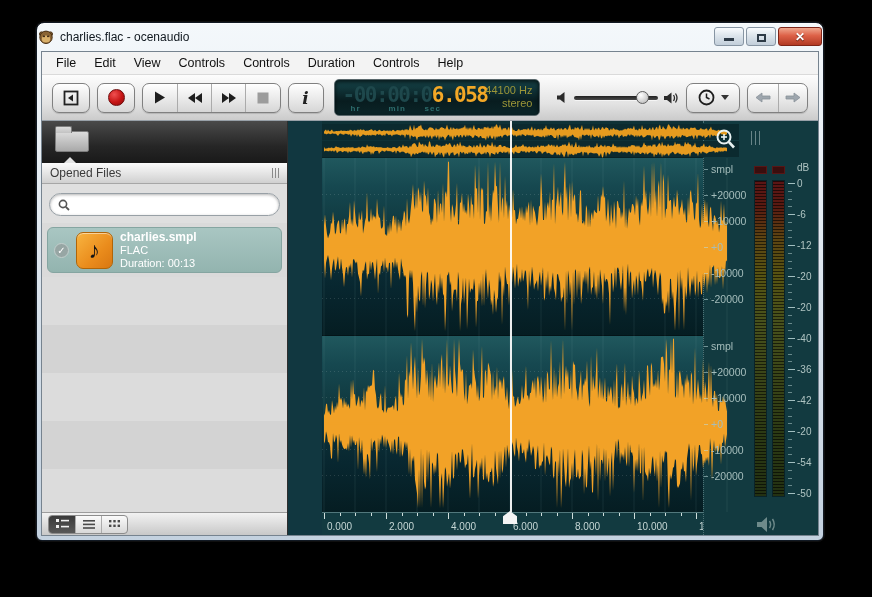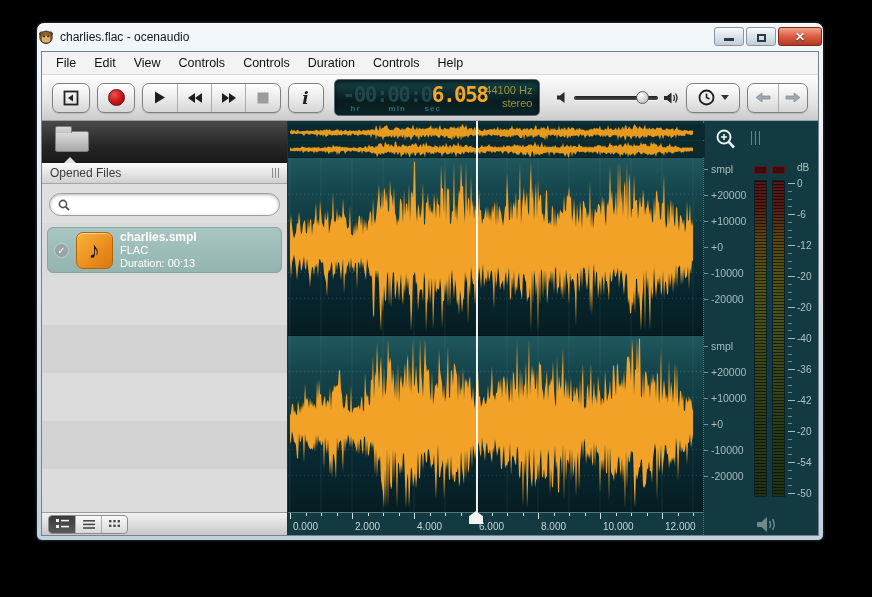--- a/index.html
+++ b/index.html
@@ -96,21 +96,21 @@
   .sb-bottom { height:23px; background:linear-gradient(#F2F2F2,#C8C8C8); border-top:1px solid #9C9C9C;
     display:flex; align-items:center; padding:0 6px; }
   .seg { display:flex; border:1px solid #8C8C8C; border-radius:4px; overflow:hidden;
     background:linear-gradient(#FAFAFA,#D8D8D8); }
   .sbtn { width:26px; height:17px; display:flex; align-items:center; justify-content:center; border-left:1px solid #ABABAB; }
   .sbtn:first-child { border-left:none; }
   .sbtn.active { background:linear-gradient(#3A3A3A,#585858); }
 
   
   .wavepanel { flex:1; display:flex; background:#113740; min-width:0; }
-  .wave-col { width:417px; display:flex; flex-direction:column; position:relative; }
+  .wave-col { width:417px; display:flex; flex-direction:column; position:relative;margin-left:34px; }
   .overview { height:37px; position:relative; background:#0E3136; border-bottom:1px solid #082125; }
   .channels { height:354px; position:relative; }
   .ch { height:177px; background:linear-gradient(180deg,#20585E 0%,#164850 16%,#0E353B 45%,#082730 72%,#051D22 100%); }
   .ch + .ch { border-top:1px solid #041418; }
   .channels svg, .overview svg { position:absolute; inset:0; }
   .ruler { flex:1; position:relative; background:#123A40; border-top:1px solid rgba(180,214,214,.4);
     font-size:10px; color:#C6D7D5; overflow:hidden; }
   .rtick { position:absolute; top:0; width:1px; background:#CFDEDC; }
   .rlabel { position:absolute; top:8px; white-space:nowrap; }
   .playhead { position:absolute; left:188px; top:0; width:2px; height:391px; background:rgba(255,255,255,.92); z-index:5; }

